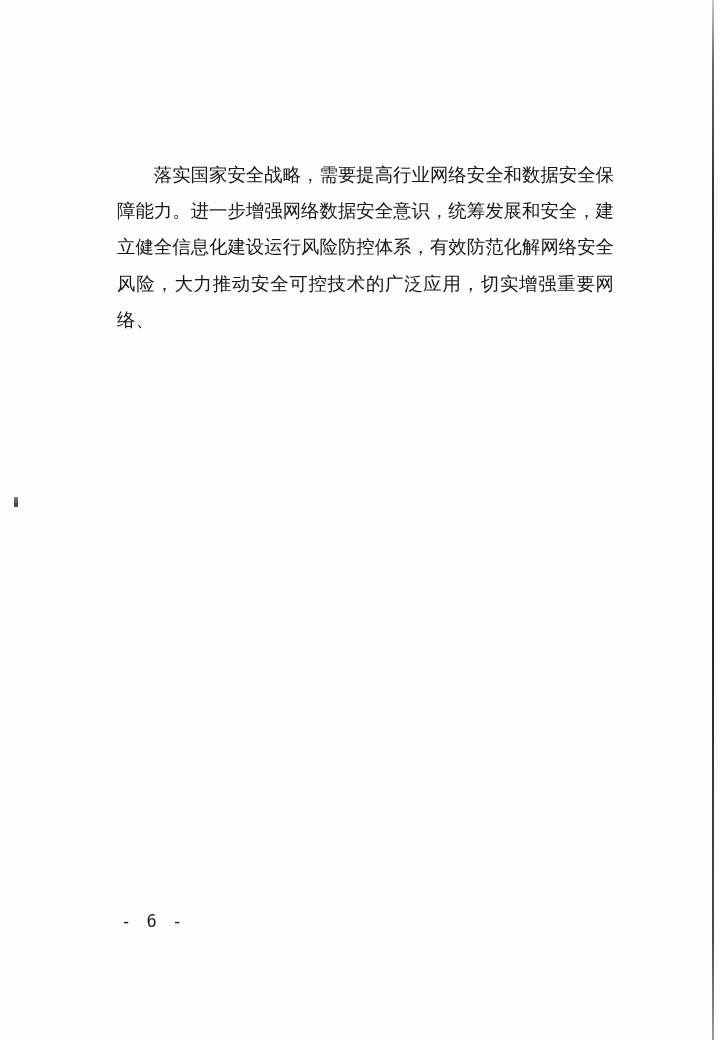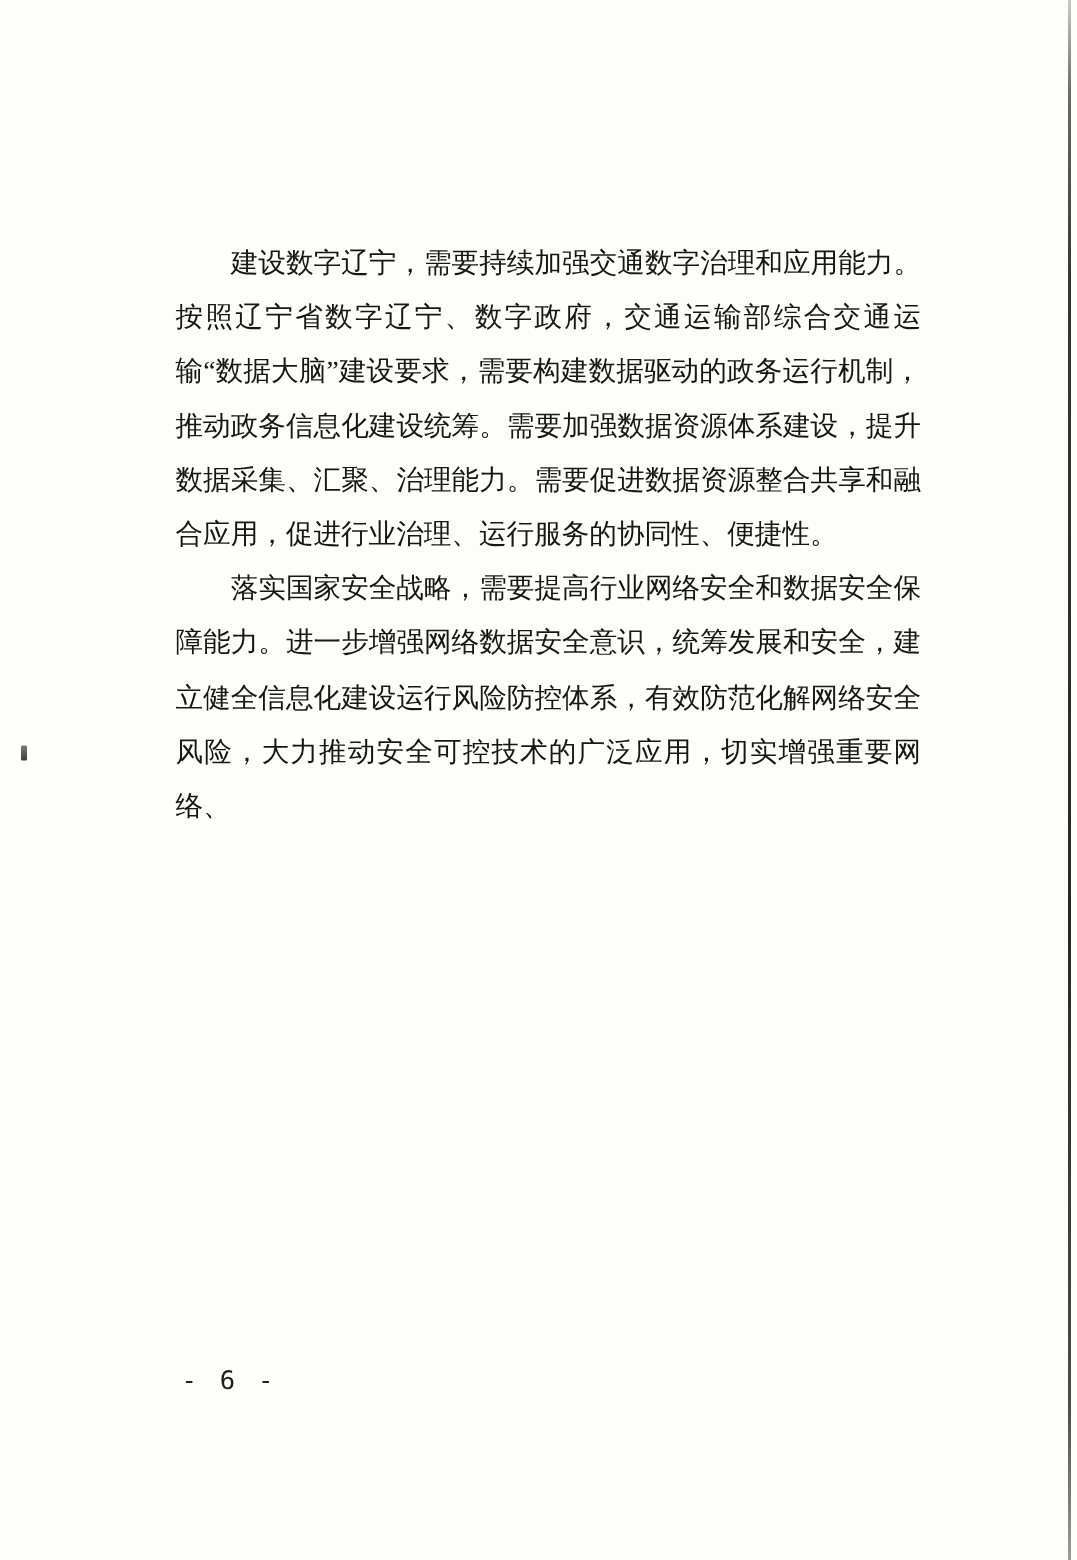--- a/index.html
+++ b/index.html
@@ -72,21 +72,20 @@
     background: linear-gradient(to bottom, #7a7a7a, #3d3d3d);
     border-radius: 1px;
   }
 </style>
 </head>
 <body>
 
 <div class="page">
 
   <div class="text-block">
-    <p class="para indented">建设数字辽宁，需要持续加强交通数字治理和应用能力。按照辽宁省数字辽宁、数字政府，交通运输部综合交通运输“数据大脑”建设要求，需要构建数据驱动的政务运行机制，推动政务信息化建设统筹。需要加强数据资源体系建设，提升数据采集、汇聚、治理能力。需要促进数据资源整合共享和融合应用，促进行业治理、运行服务的协同性、便捷性。</p>
     <p class="para indented">落实国家安全战略，需要提高行业网络安全和数据安全保障能力。进一步增强网络数据安全意识，统筹发展和安全，建立健全信息化建设运行风险防控体系，有效防范化解网络安全风险，大力推动安全可控技术的广泛应用，切实增强重要网络、</p>
   </div>
 
   <div class="page-number">- 6 -</div>
 
   <div class="scan-line-right"></div>
 
   <div class="scan-mark-left"></div>
 
 </div>

